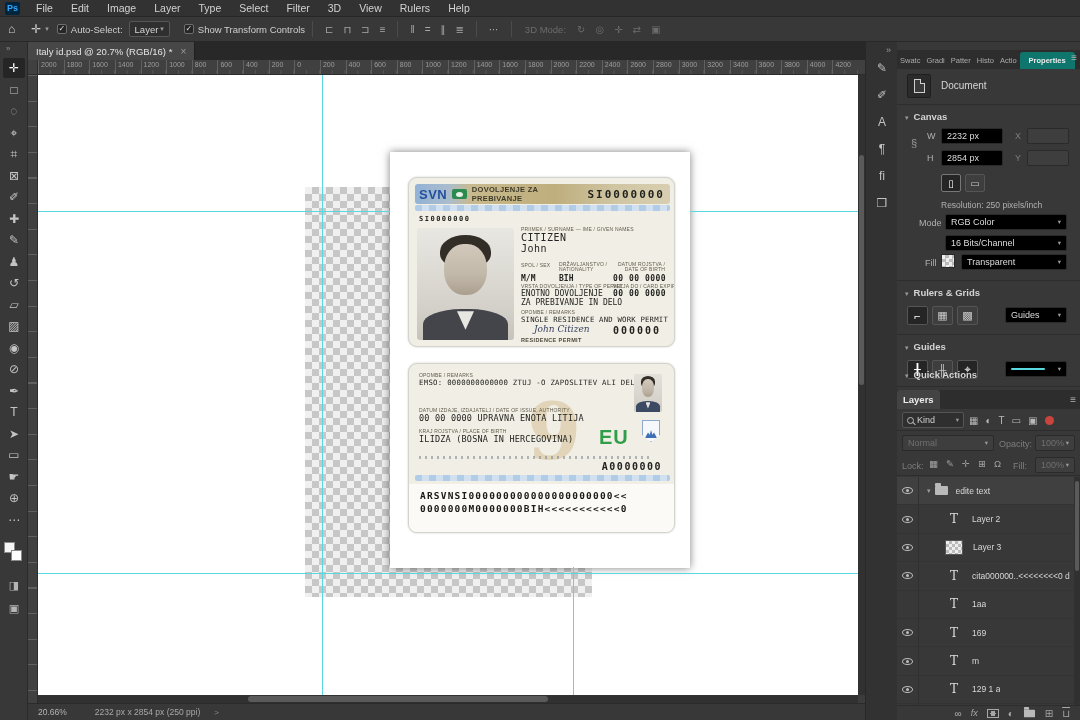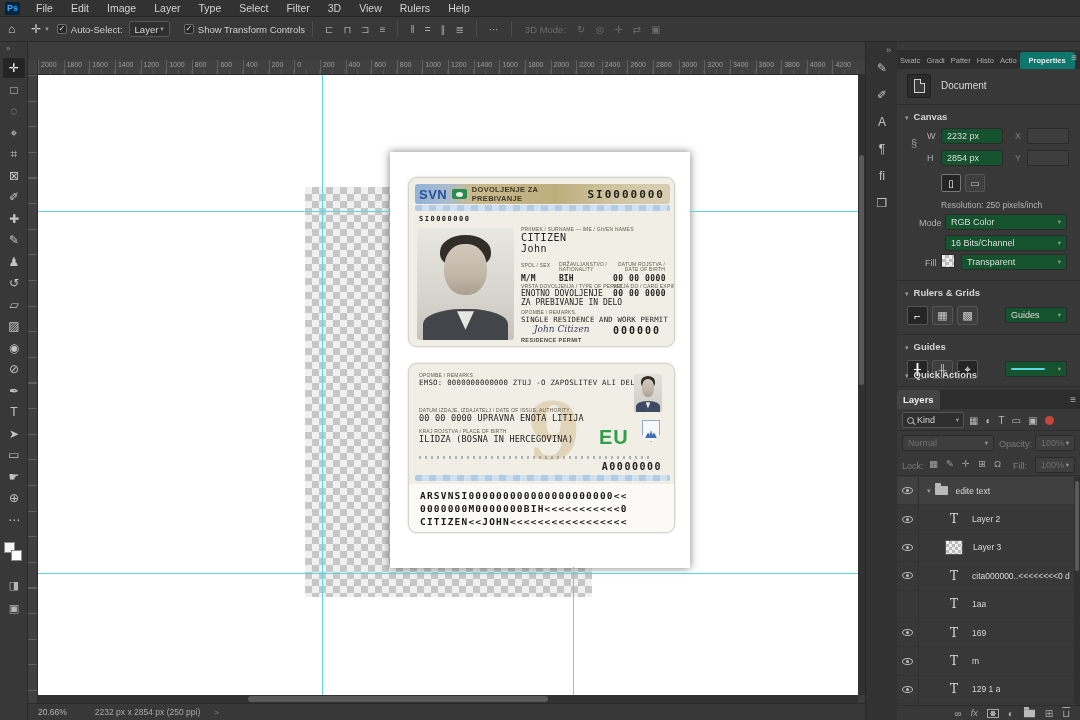--- a/index.html
+++ b/index.html
@@ -149,21 +149,21 @@
 
   
   #panels{left:897px;top:42px;width:183px;height:678px;background:#383838;z-index:31}
   #ptabs{position:absolute;left:0;top:8px;width:183px;height:19px;background:#2d2d2d;display:flex;align-items:flex-end;overflow:hidden}
   .ptab{font-size:7.5px;color:#ababab;padding:4px 3px;white-space:nowrap}
   .ptab.act{background:#0f766e;color:#ececec;border-radius:3px 3px 0 0;padding:4px 9px;font-weight:bold}
   #ptabs-menu{position:absolute;right:3px;top:10px;font-size:10px;color:#b0b0b0}
   .sechead{position:absolute;left:8px;font-size:9.5px;font-weight:bold;color:#d4d4d4}
   .sechead .car{font-size:7px;color:#9a9a9a;margin-right:5px}
   .plab{position:absolute;font-size:9px;color:#b0b0b0}
-  .pinput{position:absolute;height:16px;background:#14532d;border:1px solid #2a2a2a;border-radius:2px;font-size:9px;color:#dcdcdc;display:flex;align-items:center;padding:0 5px}
+  .pinput{position:absolute;height:16px;background:#000000;border:1px solid #2a2a2a;border-radius:2px;font-size:9px;color:#dcdcdc;display:flex;align-items:center;padding:0 5px}
   .pinput.dis{background:#3e3e3e;color:#707070}
   .pinput .arr{margin-left:auto;font-size:6.5px;color:#9a9a9a}
   .divline{position:absolute;left:0;width:183px;height:1px;background:#2d2d2d}
   #docicon{position:absolute;left:10px;top:32px;width:24px;height:24px;background:#2b2b2b;border:1px solid #1f1f1f;border-radius:2px;display:flex;align-items:center;justify-content:center}
   .i-page{width:11px;height:14px;border:1px solid #cfcfcf;background:#3a3a3a;position:relative}
   .i-page::after{content:"";position:absolute;right:-1px;top:-1px;width:4px;height:4px;background:#2b2b2b;border-left:1px solid #cfcfcf;border-bottom:1px solid #cfcfcf}
   .obox{position:absolute;width:20px;height:18px;border:1px solid #555;border-radius:2px;display:flex;align-items:center;justify-content:center;font-size:10px;color:#c6c6c6;background:#3e3e3e}
   .obox.sel{background:#252525;border-color:#777;color:#fff}
   #chainw{position:absolute;left:14px;font-size:11px;color:#9a9a9a}
   .ibtn{position:absolute;width:21px;height:19px;border:1px solid #555;border-radius:2px;background:#3e3e3e;display:flex;align-items:center;justify-content:center;font-size:11px;color:#c6c6c6}
@@ -295,20 +295,26 @@
         <div class="tool" style="top:467.5px">⋯</div>
       </div>
     <div id="fgbg">
       <div id="fgbox"></div>
       <div id="bgbox"></div>
     </div>
     <div class="tool low" style="top:533px">◨</div>
     <div class="tool low" style="top:556px">▣</div>
   </div>
 
+  <div id="tabbar" class="abs">
+    <div id="doctab">
+      <span class="t">Italy id.psd @ 20.7% (RGB/16) *</span>
+      <span class="x">×</span>
+    </div>
+  </div>
 
   <div id="rulcorner" class="abs"></div>
   <div id="rulertop" class="abs">
       <span style="display:flex">
         <span class="rn">2000</span>
         <span class="rn">1800</span>
         <span class="rn">1600</span>
         <span class="rn">1400</span>
         <span class="rn">1200</span>
         <span class="rn">1000</span>
@@ -396,21 +402,20 @@
         <div class="tinylab" id="bc-placelab">KRAJ ROJSTVA / PLACE OF BIRTH</div>
         <div class="ocr" id="bc-place">ILIDZA (BOSNA IN HERCEGOVINA)</div>
         <div id="bc-eu">EU</div>
         <div id="bc-shield"></div>
         <div id="bc-dots"></div>
         <div class="ocr" id="bc-serial">A0000000</div>
         <div class="wave" id="bc-wave"></div>
         <div id="bc-mrz">
           <div class="mrzline">ARSVNSI000000000000000000000&lt;&lt;</div>
           <div class="mrzline">0000000M0000000BIH&lt;&lt;&lt;&lt;&lt;&lt;&lt;&lt;&lt;&lt;&lt;0</div>
-          <div class="mrzline">CITIZEN&lt;&lt;JOHN&lt;&lt;&lt;&lt;&lt;&lt;&lt;&lt;&lt;&lt;&lt;&lt;&lt;&lt;&lt;&lt;&lt;</div>
         </div>
       </div>
     </div>
 
     <div class="guide" id="vg1"></div>
     <div class="guide" id="vg2"></div>
     <div class="guide" id="hg1a"></div>
     <div class="guide" id="hg1b"></div>
     <div class="guide" id="hg2"></div>
   </div>

